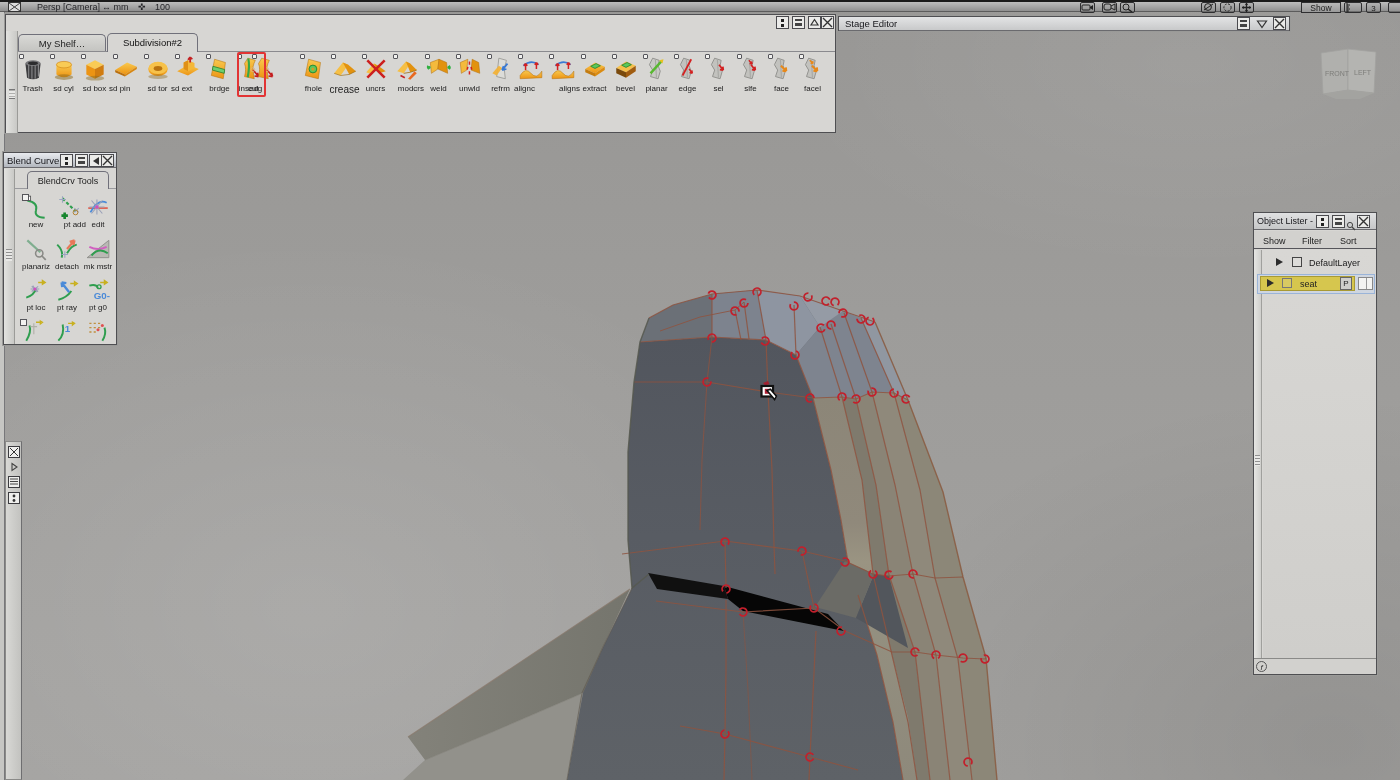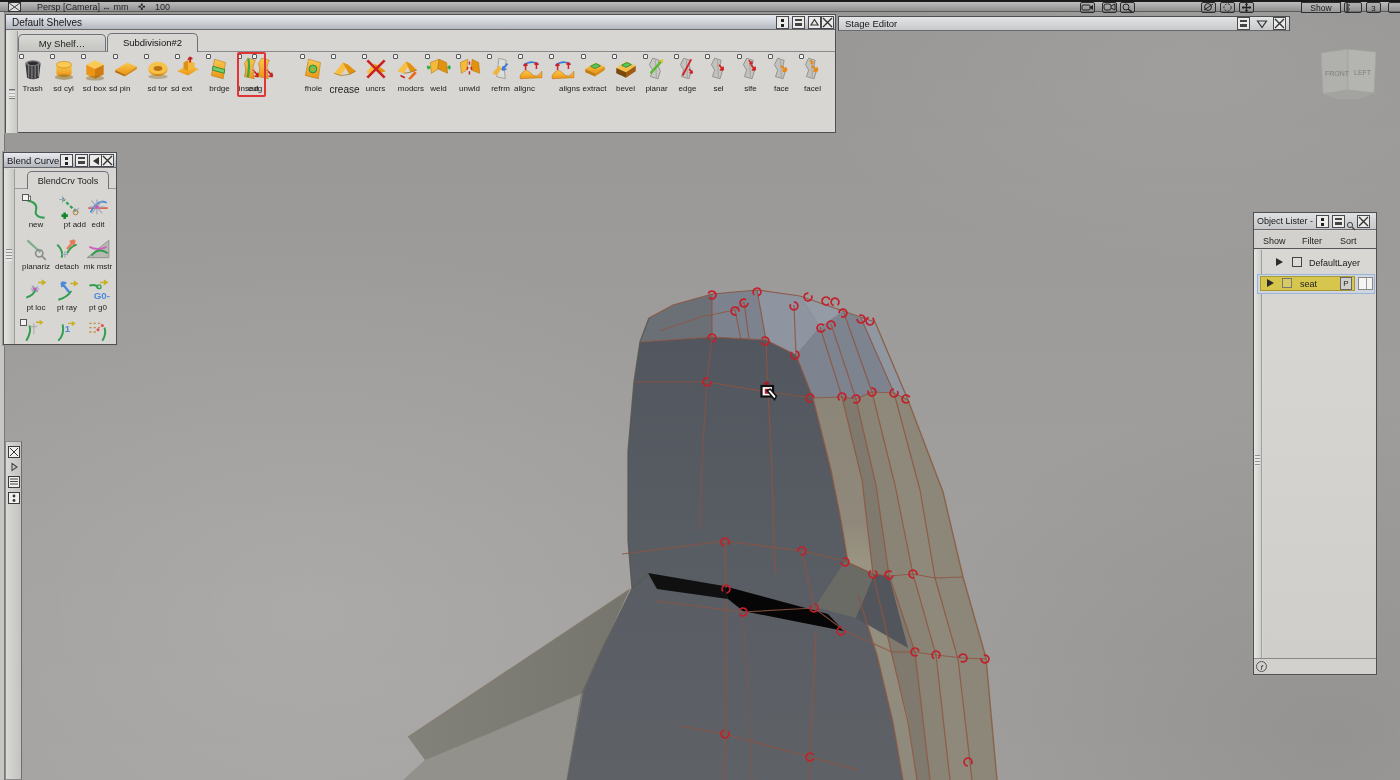--- a/index.html
+++ b/index.html
@@ -196,21 +196,20 @@
         <path d="M6.5 0 l-1.6 2 h3.2 Z M6.5 9 l-1.6 -2 h3.2 Z M2 4.5 l2 -1.6 v3.2 Z M11 4.5 l-2 -1.6 v3.2 Z" fill="#222"></path>
       </svg></div>
     <div style="position:absolute;left:1301px;top:0;width:40px;height:11px;border:1px solid #2e2e30;background:linear-gradient(#b8b8b8,#9a9a9a);text-align:center;font-size:8.5px;line-height:10px;color:#222">Show</div>
     <div class="tico" style="left:1344px;width:18px"><svg width="16" height="9">
         <path d="M2 0 L2 9 M2 2 H5 M2 4 H4 M2 6 H5 M2 8 H4" stroke="#222"></path>
       </svg></div>
     <div class="tico" style="left:1366px;text-align:center;font-size-8px"><span style="font-size:8px;line-height:10px;color:#222">3</span></div>
     <div class="tico" style="left:1388px"></div>
   </div>
 <div class="win" id="shelves" style="left:5px;top:14px;width:831px;height:119px">
-    <div class="tbar">Default Shelves</div>
     <div class="tbtn" style="left:770px;top:1px">
       <div style="position:absolute;left:4px;top:2px;width:3px;height:3px;background:#222"></div>
       <div style="position:absolute;left:4px;top:7px;width:3px;height:3px;background:#222"></div>
     </div>
     <div class="tbtn" style="left:786px;top:1px">
       <div style="position:absolute;left:2px;top:2px;right:2px;height:7px;border-top:2px solid #444;border-bottom:2px solid #444">
         <div style="height:1px;margin-top:2px;background:#444"></div>
       </div>
     </div>
     <div class="tbtn" style="left:802px;top:1px"><svg width="11" height="11">

